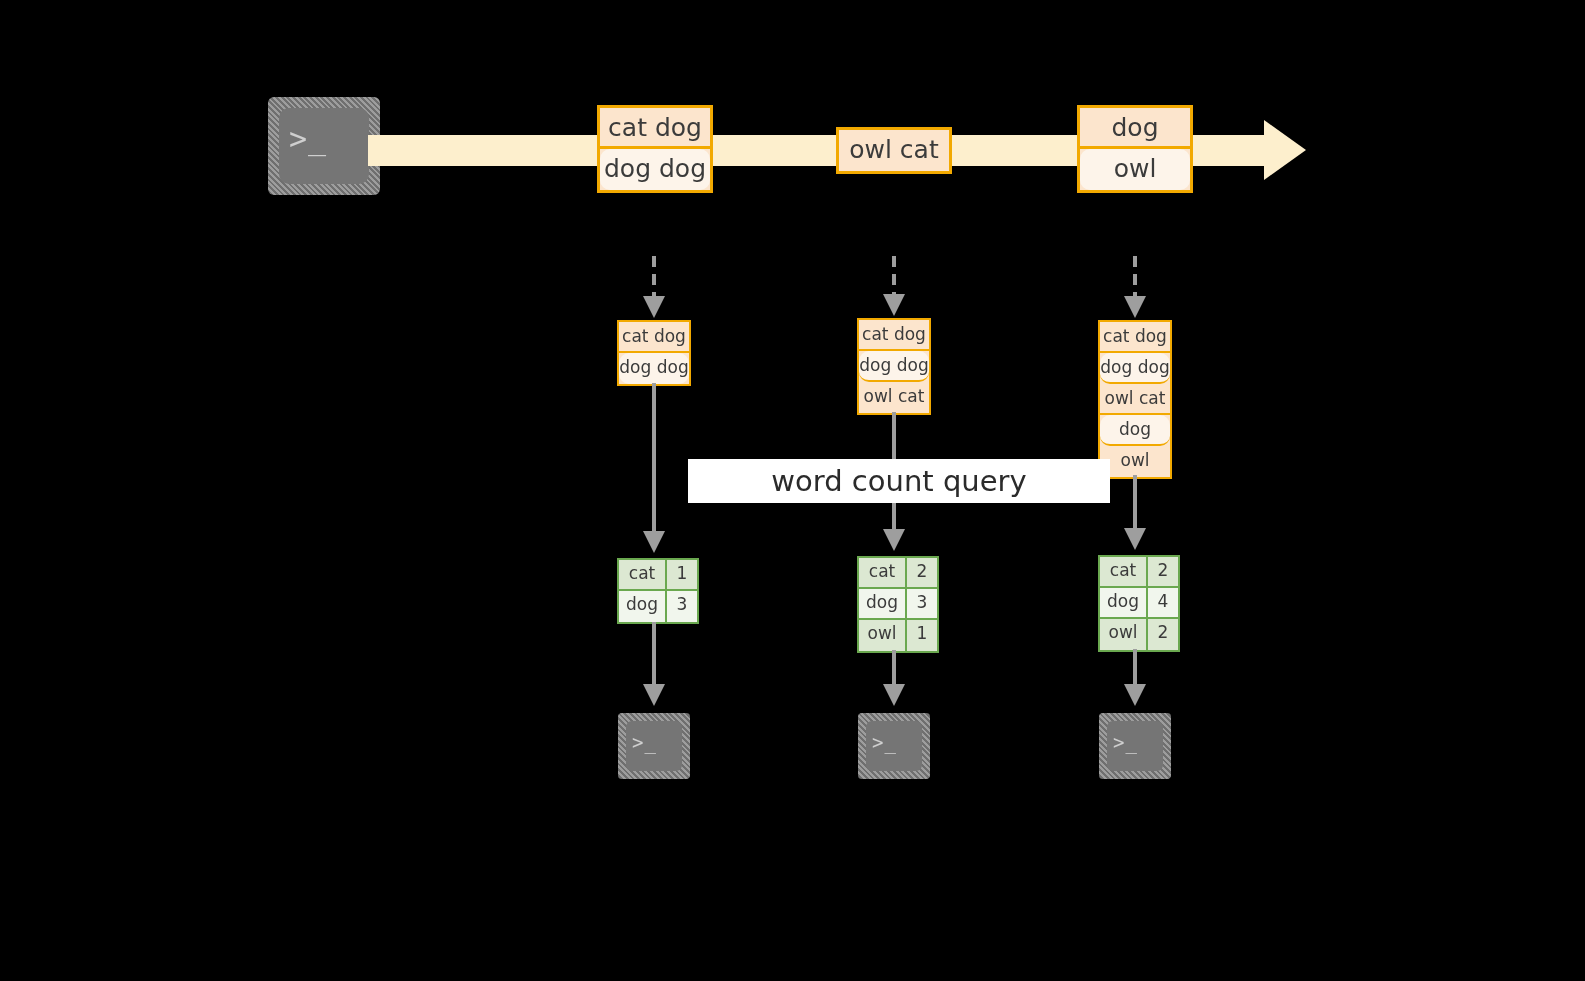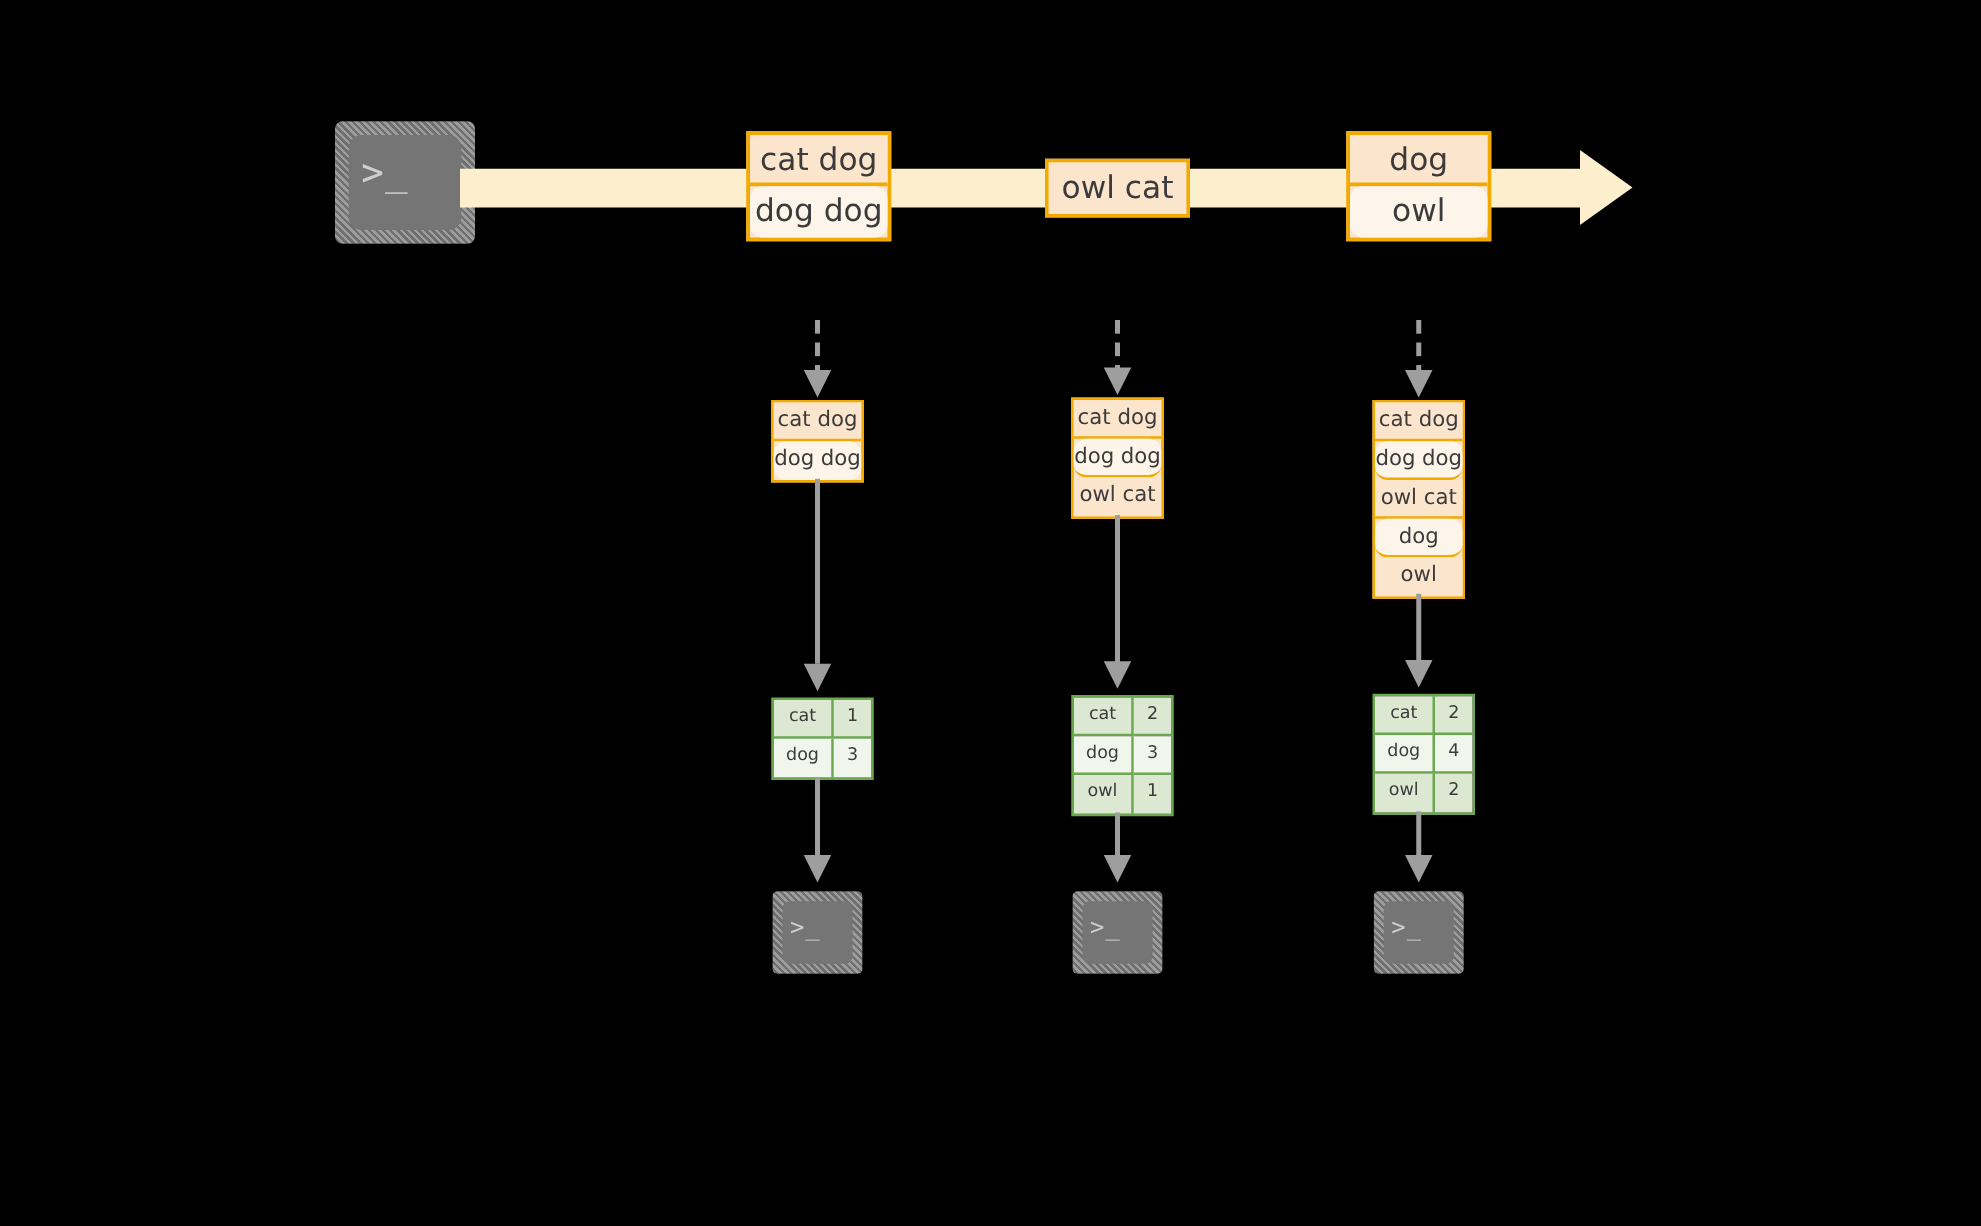--- a/index.html
+++ b/index.html
@@ -94,21 +94,21 @@
     position: absolute;
     box-sizing: border-box;
     border: 2px solid #6AA84F;
     border-collapse: separate;
   }
   .gtable .grow { display: flex; }
   .gcell {
     box-sizing: border-box;
     height: 31px;
     line-height: 27px;
-    font-size: 14px;
+    font-size: 17px;
     text-align: center;
     color: #3b3b3b;
     border-bottom: 2px solid #6AA84F;
     background: #DCE8D2;
     overflow: hidden;
     white-space: nowrap;
   }
   .gcell.key { width: 48px; border-right: 2px solid #6AA84F; }
   .gcell.val { width: 30px; }
   .grow:last-child .gcell { border-bottom: none; }
@@ -272,14 +272,17 @@
 
   <div class="vline" style="left:1133px; top:649px; height:35px;"></div>
   <div class="vhead" style="left:1124px; top:684px;"></div>
 
   <div class="term term-sm" style="left:1099px; top:713px;">
     <div class="term-inner">
       <span class="term-glyph">&gt;_</span>
     </div>
   </div>
 
+  <div class="query-band" style="left:688px; top:459px; width:422px; height:44px;">
+    <span>word count query</span>
+  </div>
 
 </div>
 
 </body></html>

